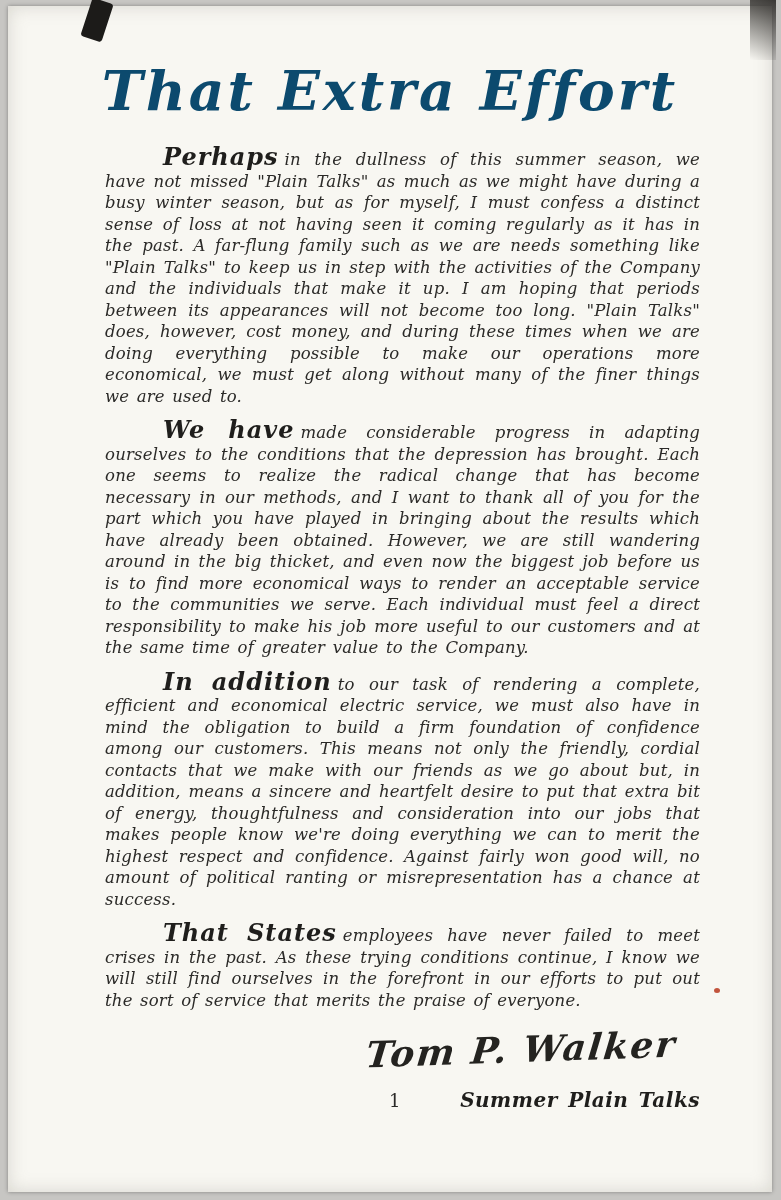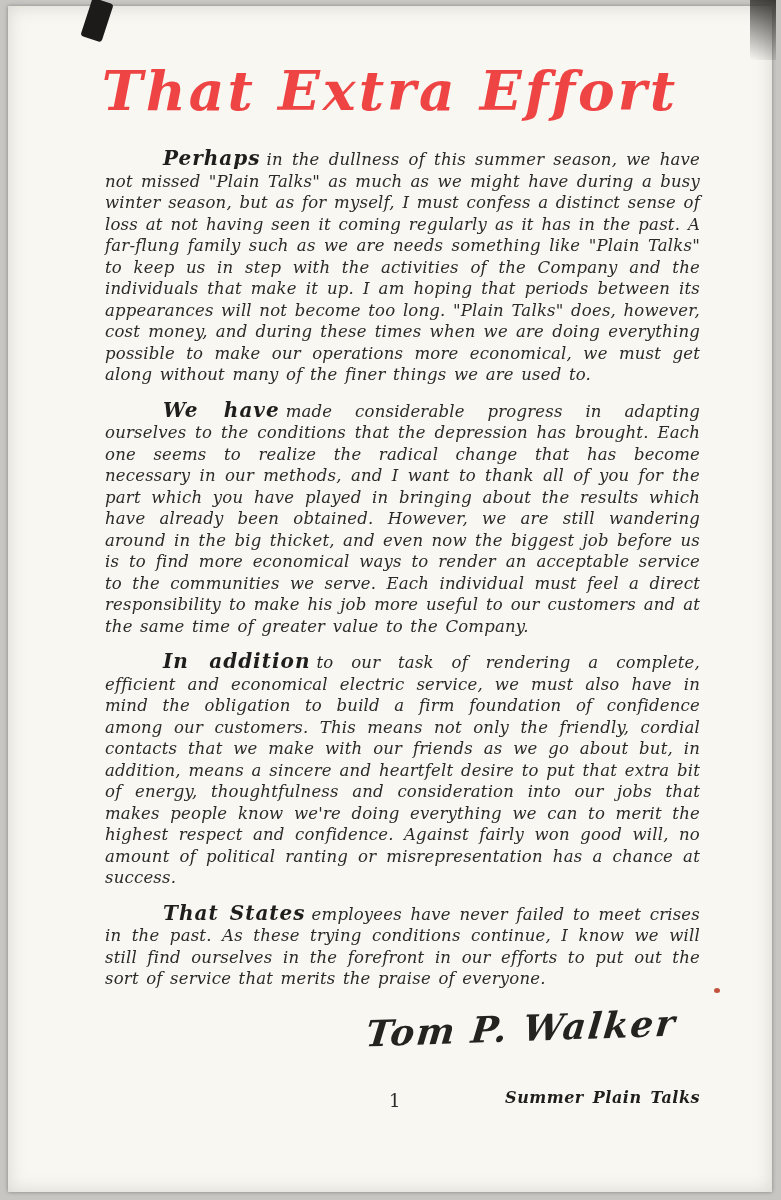--- a/index.html
+++ b/index.html
@@ -53,37 +53,37 @@
     background: #c2543d;
   }
   .title {
     margin: 0;
     padding-top: 52px;
     text-align: center;
     font-size: 55px;
     font-weight: 600;
     font-style: italic;
     letter-spacing: 3px;
-    color: #ef4444;
+    color: #0c4a6e;
   }
   .content {
     padding: 26px 72px 0 97px;
   }
   .para {
     margin: 0 0 15px 0;
     font-style: italic;
     font-size: 16.5px;
     line-height: 21.5px;
     text-align: justify;
     text-indent: 58px;
     letter-spacing: 0.2px;
     word-spacing: 2px;
   }
   .lead {
-    font-size: 20px;
+    font-size: 24px;
     font-weight: 700;
     font-style: italic;
     letter-spacing: 1px;
     line-height: 0;
     padding-right: 6px;
     color: #1f1e1c;
   }
   .signature-row {
     padding: 2px 95px 0 0;
     text-align: right;
@@ -108,21 +108,21 @@
     position: absolute;
     left: 381px;
     top: 2px;
     font-size: 18px;
     color: #2b2a28;
   }
   .publication {
     position: absolute;
     right: 72px;
     top: 0;
-    font-size: 16px;
+    font-size: 20px;
     font-weight: 700;
     font-style: italic;
     letter-spacing: 0.5px;
     color: #1f1e1c;
     word-spacing: 3px;
   }
 </style>
 </head>
 <body>
 

